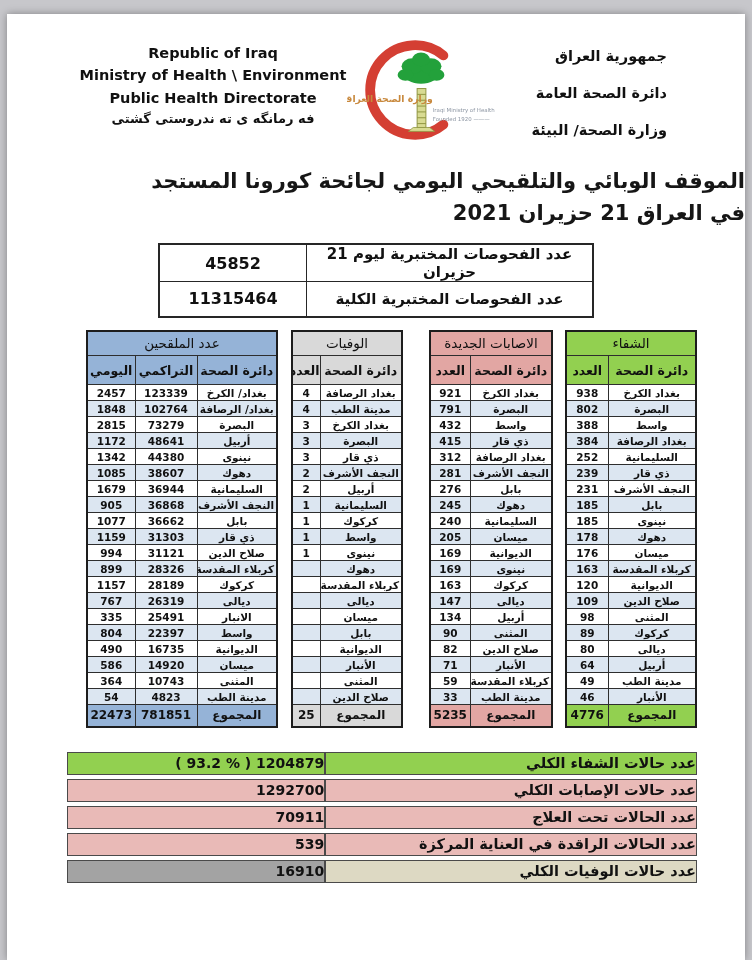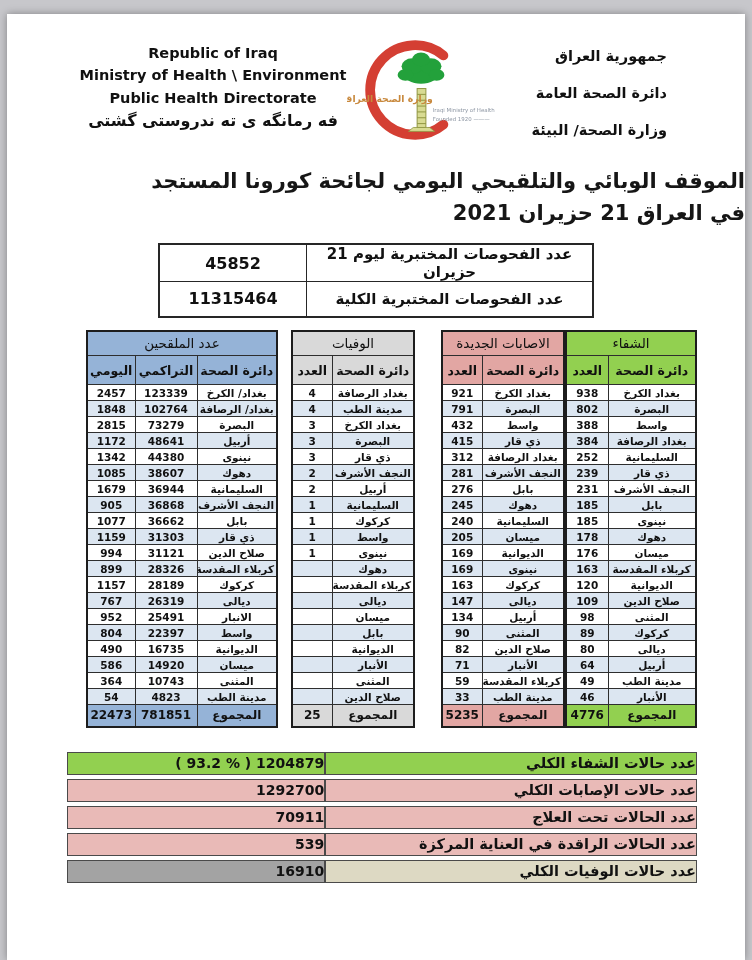--- a/index.html
+++ b/index.html
@@ -16,21 +16,21 @@
     box-shadow: 0 0 8px rgba(0,0,0,.35);
   }
 
   
   .hdr {
     display: flex; direction: ltr;
     justify-content: center; align-items: flex-start;
     padding: 18px 40px 0 34px;
   }
   .hdr-en { width: 268px; text-align: center; font-weight: bold; font-size: 14.5px; line-height: 1.55; padding-top: 10px; }
-  .hdr-en .kurdish { font-size: 16px; direction: rtl; }
+  .hdr-en .kurdish { font-size: 13px; direction: rtl; }
   .hdr-ar { width: 170px; text-align: right; direction: rtl; font-weight: bold; font-size: 14.5px; line-height: 2.55; padding-top: 6px; }
   .logo { width: 150px; height: 112px; position: relative; margin-top: 2px; }
 
   
   .title {
     margin-top: 16px;
     text-align: right; direction: rtl;
     font-weight: bold; font-size: 21px; line-height: 1.55;
     color: #161616;
   }
@@ -52,23 +52,23 @@
     margin: 12px 48px 0 0;
     justify-content: flex-start;
   }
   .gov-table { direction: rtl; table-layout: fixed; border: 2px solid #1d1d1d; }
   .gov-table th, .gov-table td { border: 1px solid #2e2e2e; text-align: center; overflow: hidden; white-space: nowrap; }
   .gov-table .tt th { height: 25px; font-size: 13.5px; font-weight: normal; background: var(--hdr); }
   .gov-table .hd th { height: 29px; font-size: 12.5px; font-weight: bold; background: var(--hdr); }
   .gov-table tbody td { height: 16px; font-size: 10.5px; font-weight: bold; padding: 0 2px; }
   .gov-table tbody tr:nth-child(even) td { background: var(--stripe); }
   .gov-table tfoot td { height: 22px; font-size: 12px; font-weight: bold; background: var(--hdr); }
-  .tbl-recovery   { width: 132px; margin-left: 0; }
+  .tbl-recovery   { width: 132px; margin-left: 12px; }
   .tbl-infections { width: 124px; margin-left: 26px; }
-  .tbl-deaths     { width: 124px; margin-left: 13px; }
+  .tbl-deaths     { width: 112px; margin-left: 13px; }
   .tbl-vaccinated { width: 190px; }
   .tbl-recovery   col.c-name { width: 88px; }
   .tbl-infections col.c-name, .tbl-deaths col.c-name { width: 82px; }
   .tbl-vaccinated col.c-name { width: 80px; }
   .tbl-vaccinated col.c-cum  { width: 62px; }
   .tbl-vaccinated col.c-day  { width: 48px; }
 
   
   .summary {
     direction: rtl; table-layout: fixed;
@@ -535,21 +535,21 @@
             <td>1157</td>
           </tr>
           <tr>
             <td>ديالى</td>
             <td>26319</td>
             <td>767</td>
           </tr>
           <tr>
             <td>الانبار</td>
             <td>25491</td>
-            <td>952</td>
+            <td>335</td>
           </tr>
           <tr>
             <td>واسط</td>
             <td>22397</td>
             <td>804</td>
           </tr>
           <tr>
             <td>الديوانية</td>
             <td>16735</td>
             <td>490</td>

